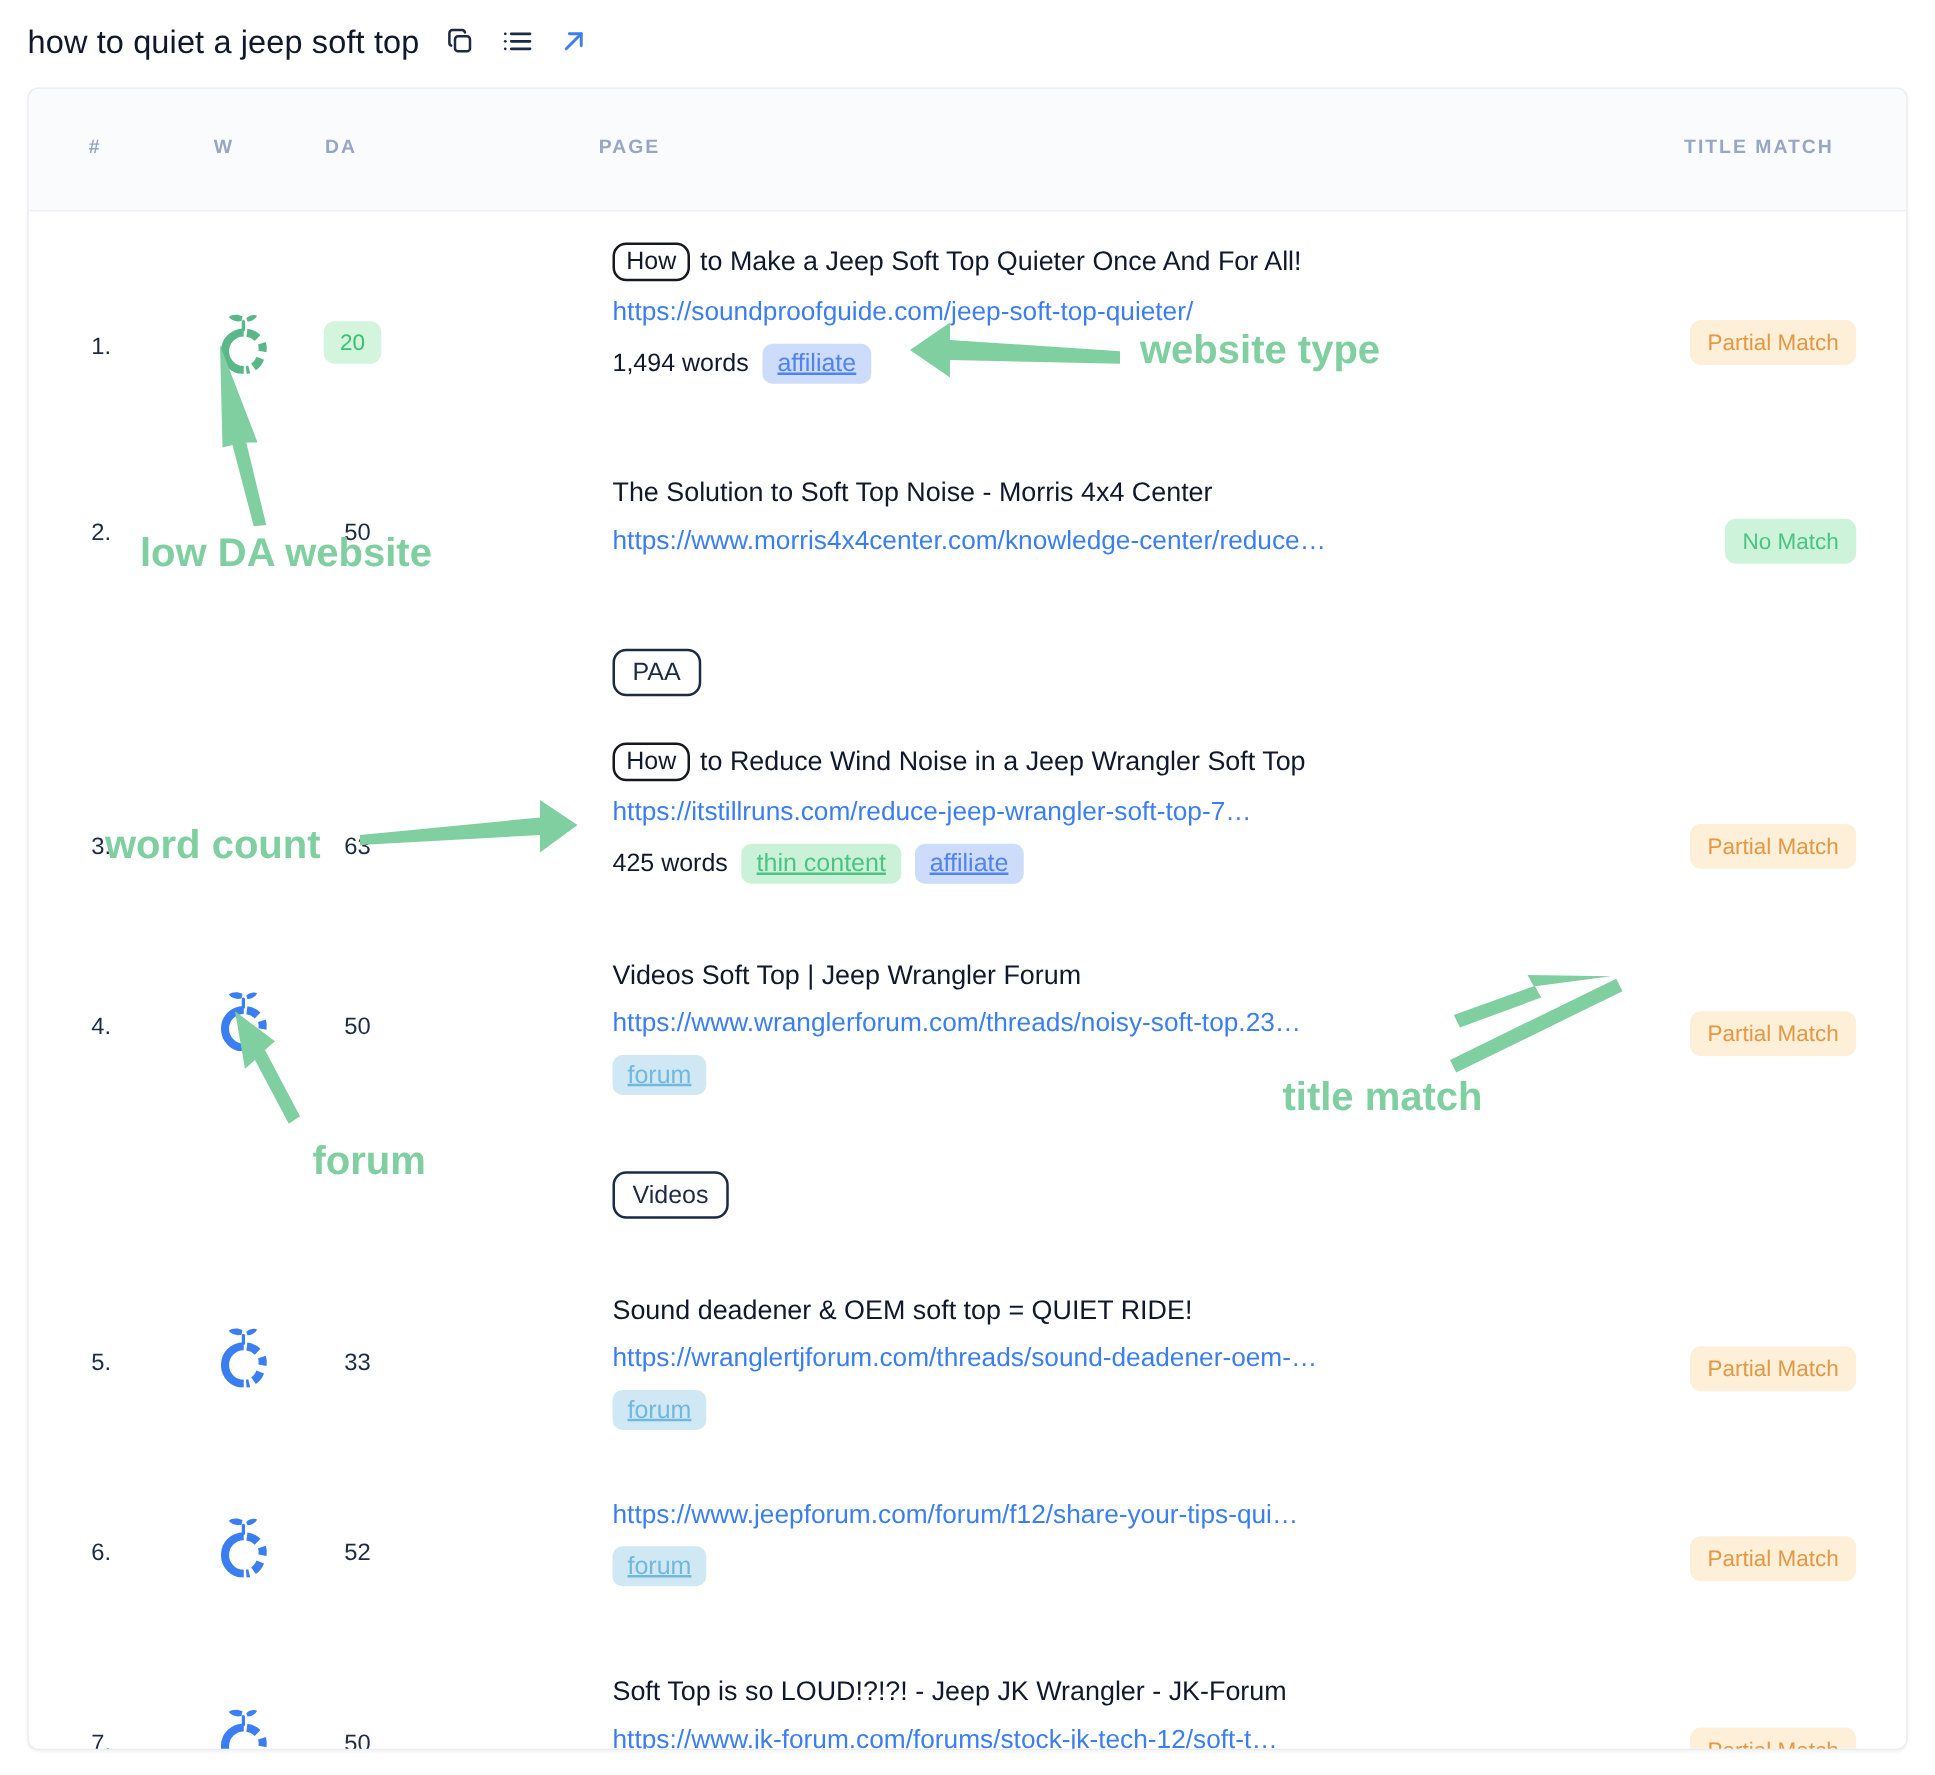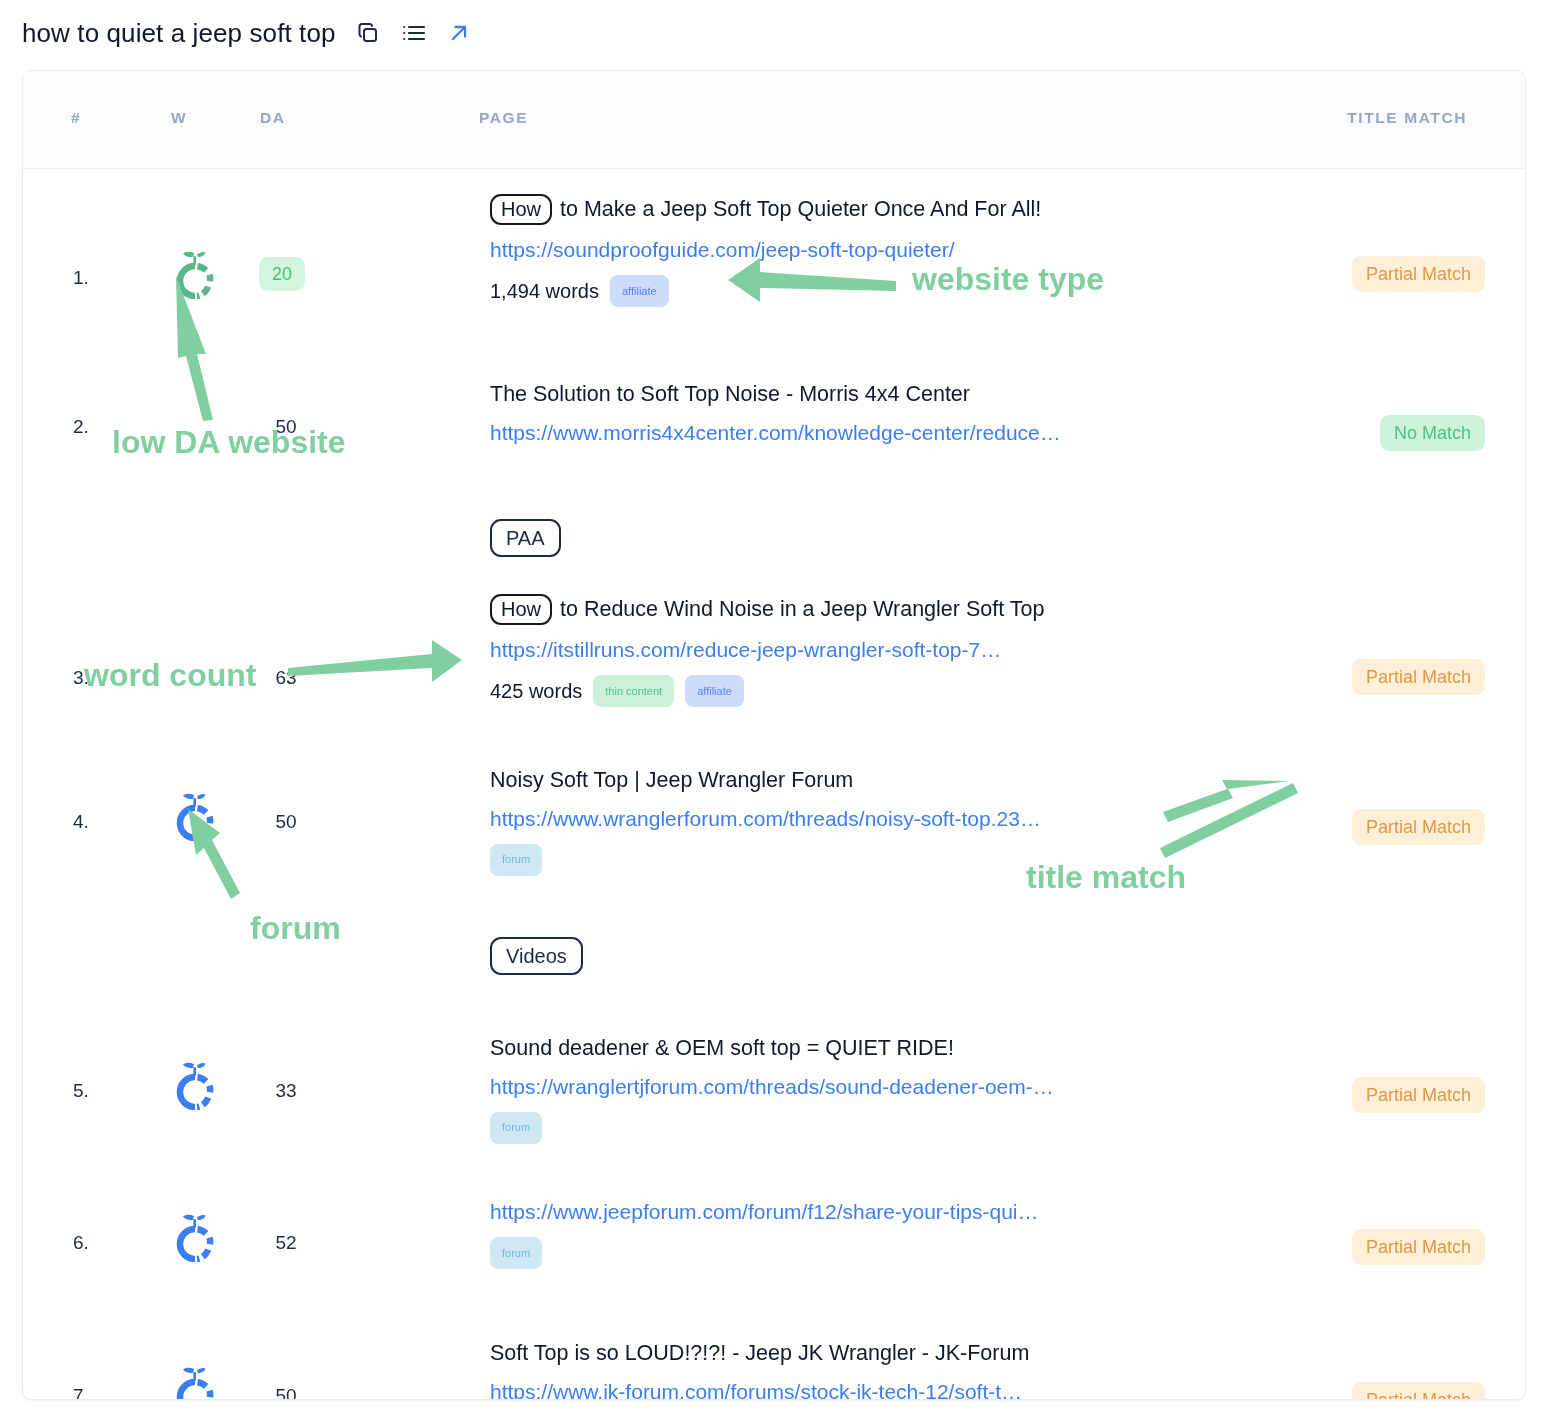--- a/index.html
+++ b/index.html
@@ -80,21 +80,21 @@
     font-size: 21px; color: #3b7ef2; margin-top: 13px;
     white-space: nowrap; overflow: hidden; text-overflow: ellipsis;
     cursor: pointer;
   }
   .metaline {
     margin-top: 13px; display: flex; align-items: center; gap: 11px;
     font-size: 20px; color: #10182b;
   }
   .tag {
     display: inline-flex; align-items: center; height: 32px; padding: 0 12px;
-    border-radius: 8px; font-size: 11px; line-height: 1;
+    border-radius: 8px; font-size: 20px; line-height: 1; text-decoration: underline;
   }
   .tag-affiliate { background: #ccdcfa; color: #5183ef; }
   .tag-thin      { background: #cbf2d9; color: #4bc483; }
   .tag-forum     { background: #cfe8f4; color: #72b8dd; }
 
   .tm {
     position: absolute; right: 40px;
     display: inline-flex; align-items: center; justify-content: center;
     height: 36px; padding: 0 14px; border-radius: 9px;
     font-size: 18px; white-space: nowrap;
@@ -248,21 +248,21 @@
               <path d="M24.5 17.2a15 15 0 0 1 8.6 4.2"></path>
               <path d="M36.6 25.6a15 15 0 0 1 .4 6.6"></path>
               <path d="M35.2 37.6a15 15 0 0 1 -5.4 7"></path>
               <path d="M26.4 46.6a15 15 0 0 1 -2.4 .4"></path>
             </g>
           </svg>
         </div>
         <div class="da" style="top:62px;">50</div>
         <div class="pagecell" style="top:18px;">
           <div class="ptitle">
-            <span>Noisy Soft Top | Jeep Wrangler Forum</span>
+            <span>Videos Soft Top | Jeep Wrangler Forum</span>
           </div>
           <div class="purl">https://www.wranglerforum.com/threads/noisy-soft-top.23…</div>
           <div class="metaline">
             <span class="tag tag-forum">forum</span>
           </div>
         </div>
         <div class="tm tm-partial" style="top:60px;">Partial Match</div>
       </div>
 
       <div class="feature" style="top:768px;">

